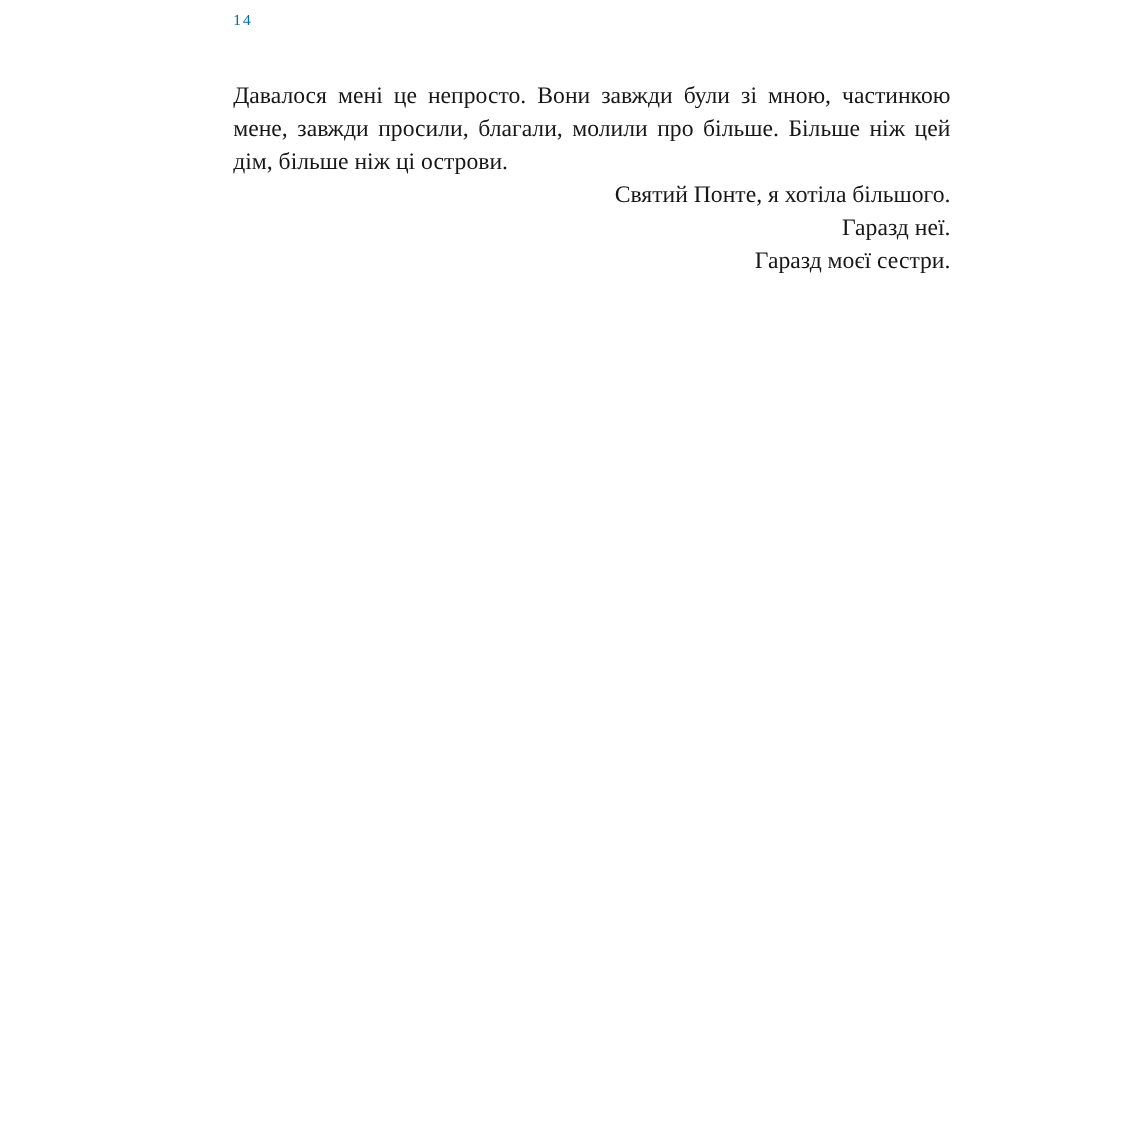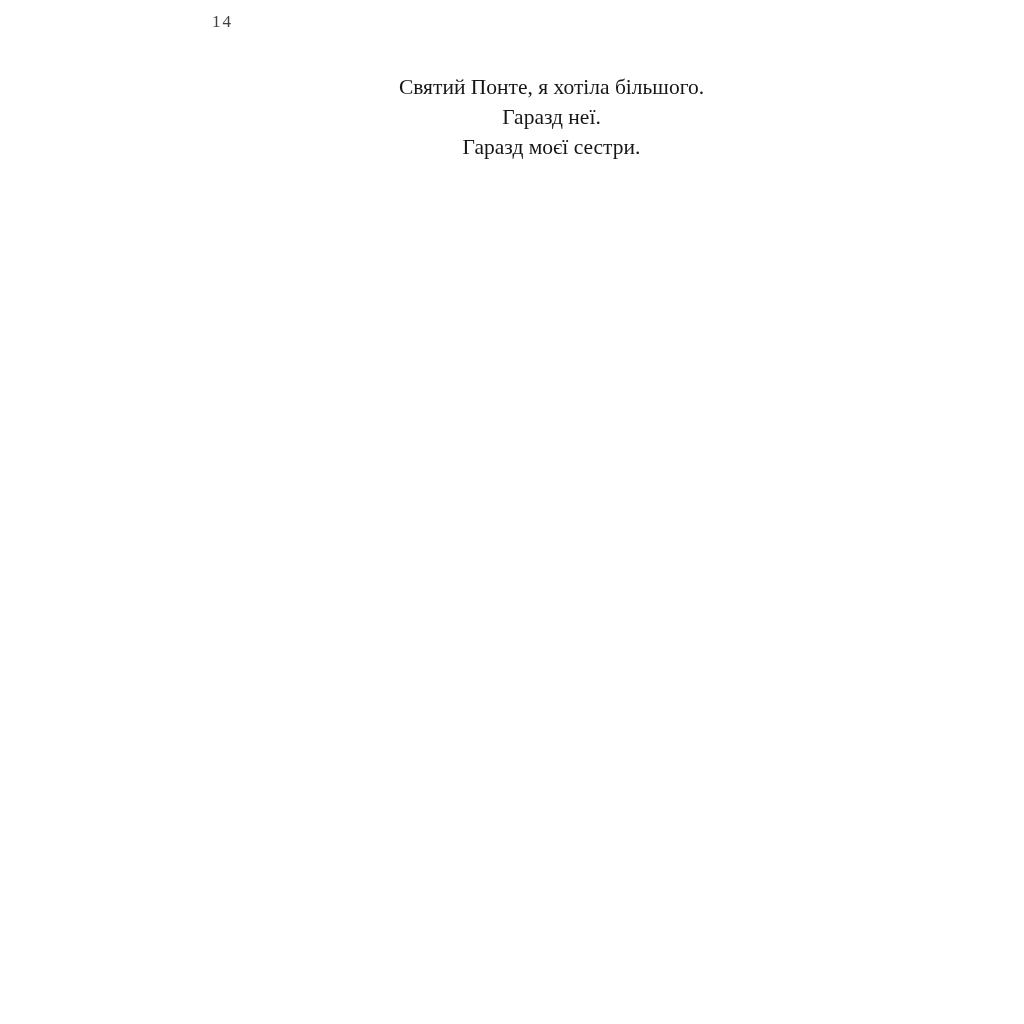--- a/index.html
+++ b/index.html
@@ -17,23 +17,23 @@
   .page {
     position: relative;
     width: 1024px;
     height: 1024px;
     box-sizing: border-box;
   }
   .page-number {
     position: absolute;
     top: 12px;
     left: 212px;
-    font-size: 17px;
+    font-size: 14px;
     letter-spacing: 2px;
-    color: #404040;
+    color: #0369a1;
   }
   .text-block {
     position: absolute;
     top: 72px;
     left: 212px;
     width: 652px;
   }
   .para {
     margin: 0;
     font-size: 21.5px;
@@ -41,29 +41,30 @@
     text-align: justify;
     text-justify: inter-word;
     color: #161616;
     hyphens: manual;
   }
   .para.first {
     text-indent: 0;
   }
   .para.indent {
     text-indent: 27px;
-    text-align: center;
+    text-align: right;
   }
 </style>
 </head>
 <body>
 
 <div class="page">
 
   <div class="page-number">14</div>
 
   <div class="text-block">
+    <p class="para first">Давалося мені це непросто. Вони завжди були зі мною, частинкою мене, завжди просили, благали, молили про більше. Більше ніж цей дім, більше ніж ці острови.</p>
     <p class="para indent">Святий Понте, я хотіла більшого.</p>
     <p class="para indent">Гаразд неї.</p>
     <p class="para indent">Гаразд моєї сестри.</p>
   </div>
 
 </div>
 
 </body></html>

